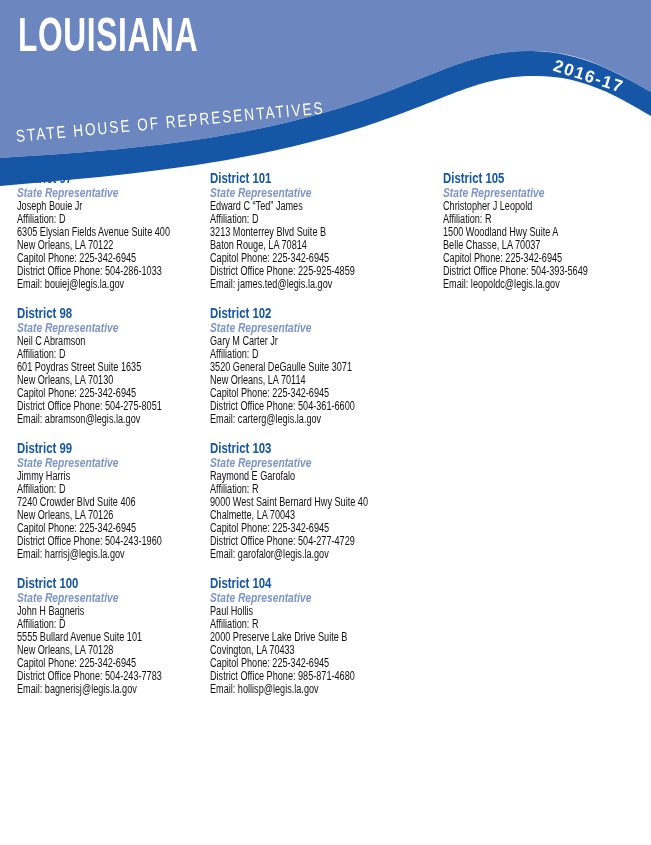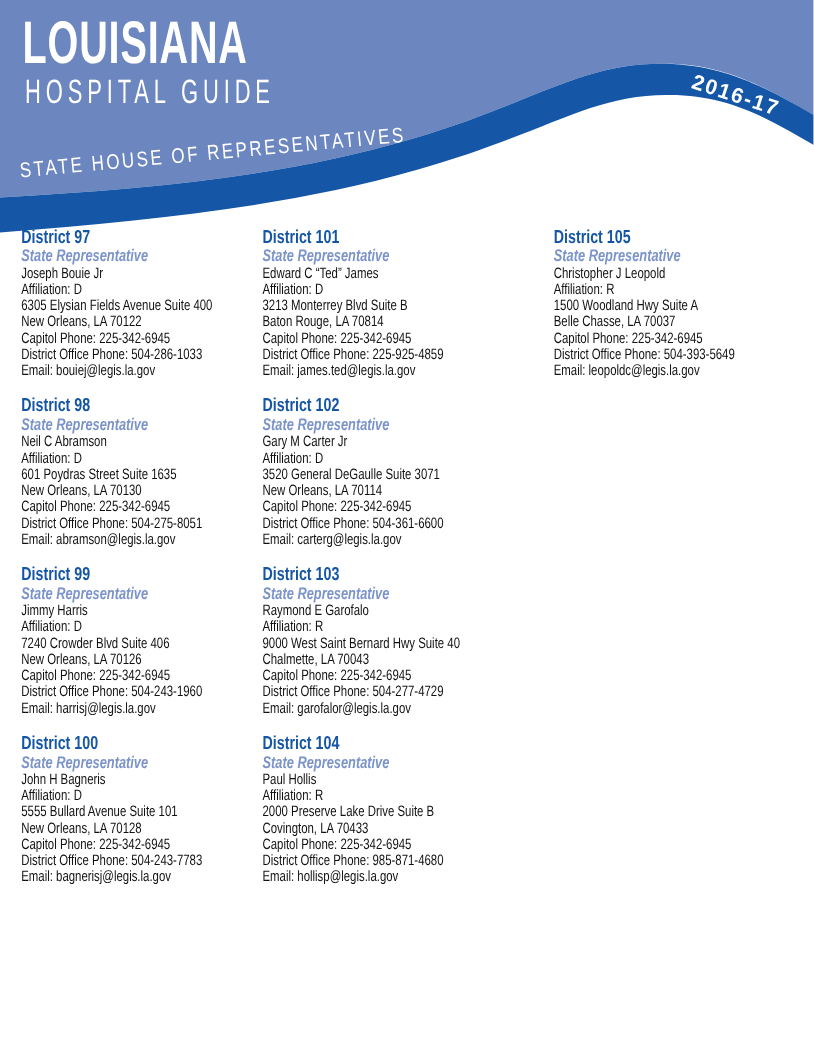--- a/index.html
+++ b/index.html
@@ -39,21 +39,21 @@
   }
 
   #section {
     left: 16px; top: 127px;
     font-size: 17px; letter-spacing: 2.5px; line-height: 20px;
     transform: rotate(-5.3deg); transform-origin: 0 50%;
   }
   #section .squeeze { transform: scaleX(0.8); }
 
   
-  .col { position: absolute; top: 170px; width: 216px; margin-top: 12px; }
+  .col { position: absolute; top: 170px; width: 216px; }
   #col-1 { left: 17px; }
   #col-2 { left: 210px; }
   #col-3 { left: 443px; }
 
   .entry {
     width: 280px;
     transform: scaleX(0.76); transform-origin: 0 0;
     margin-bottom: 14px;
     color: #111111;
   }
@@ -90,23 +90,20 @@
 
   <svg id="header-svg" width="651" height="190" viewBox="0 0 651 190" aria-hidden="true">
     <path fill="#6C86BF" d="M0,0 H651 V92 C617,73 583,51 532,51 C465,50 428,82 330,111 C225,142 118,151 0,158 Z"></path>
     <path fill="#1557A6" d="M0,158 C118,151 225,142 330,111 C428,82 465,50 532,51 C583,52 617,73 651,92
              L651,116 C618,97 585,76 536,76 C472,75 437,107 333,136 C228,166 120,176 0,186 Z"></path>
   </svg>
 
   <div id="title" class="hdr-text">
     <span class="squeeze">LOUISIANA</span>
   </div>
-  <div id="subtitle" class="hdr-text">
-    <span class="squeeze">HOSPITAL GUIDE</span>
-  </div>
   <div id="edition" class="hdr-text">2016-17</div>
   <div id="section" class="hdr-text">
     <span class="squeeze">STATE HOUSE OF REPRESENTATIVES</span>
   </div>
 
   <div id="col-1" class="col">
   <div class="entry">
     <div class="district">District 97</div>
     <div class="role">State Representative</div>
     <div class="line">Joseph Bouie Jr</div>

